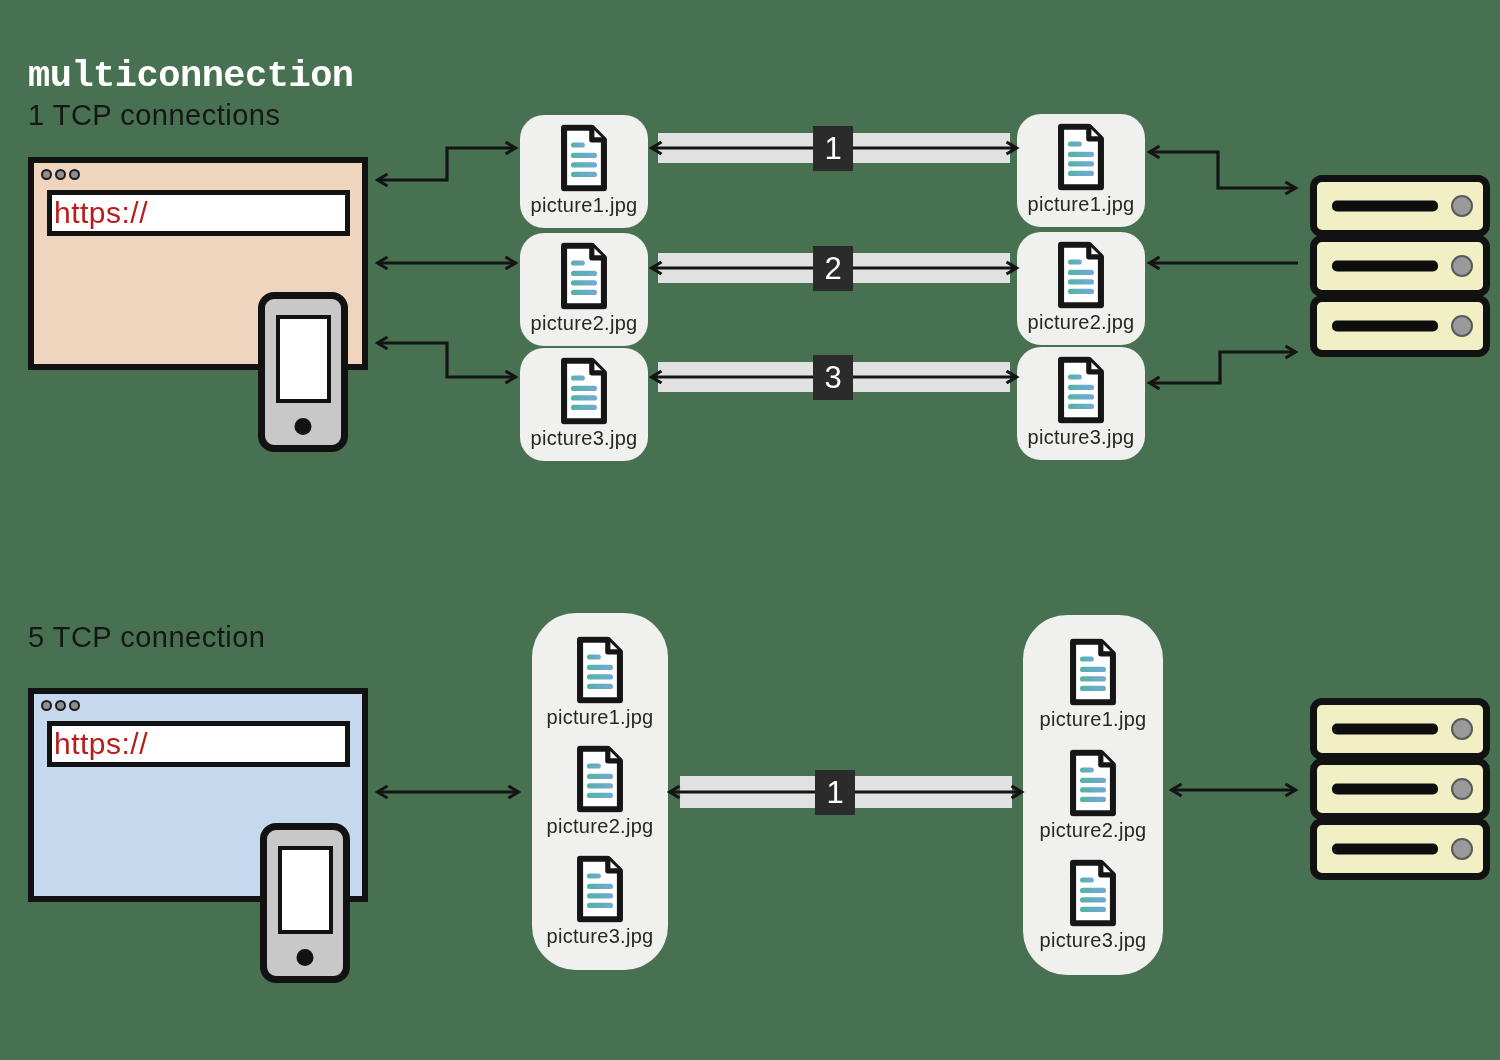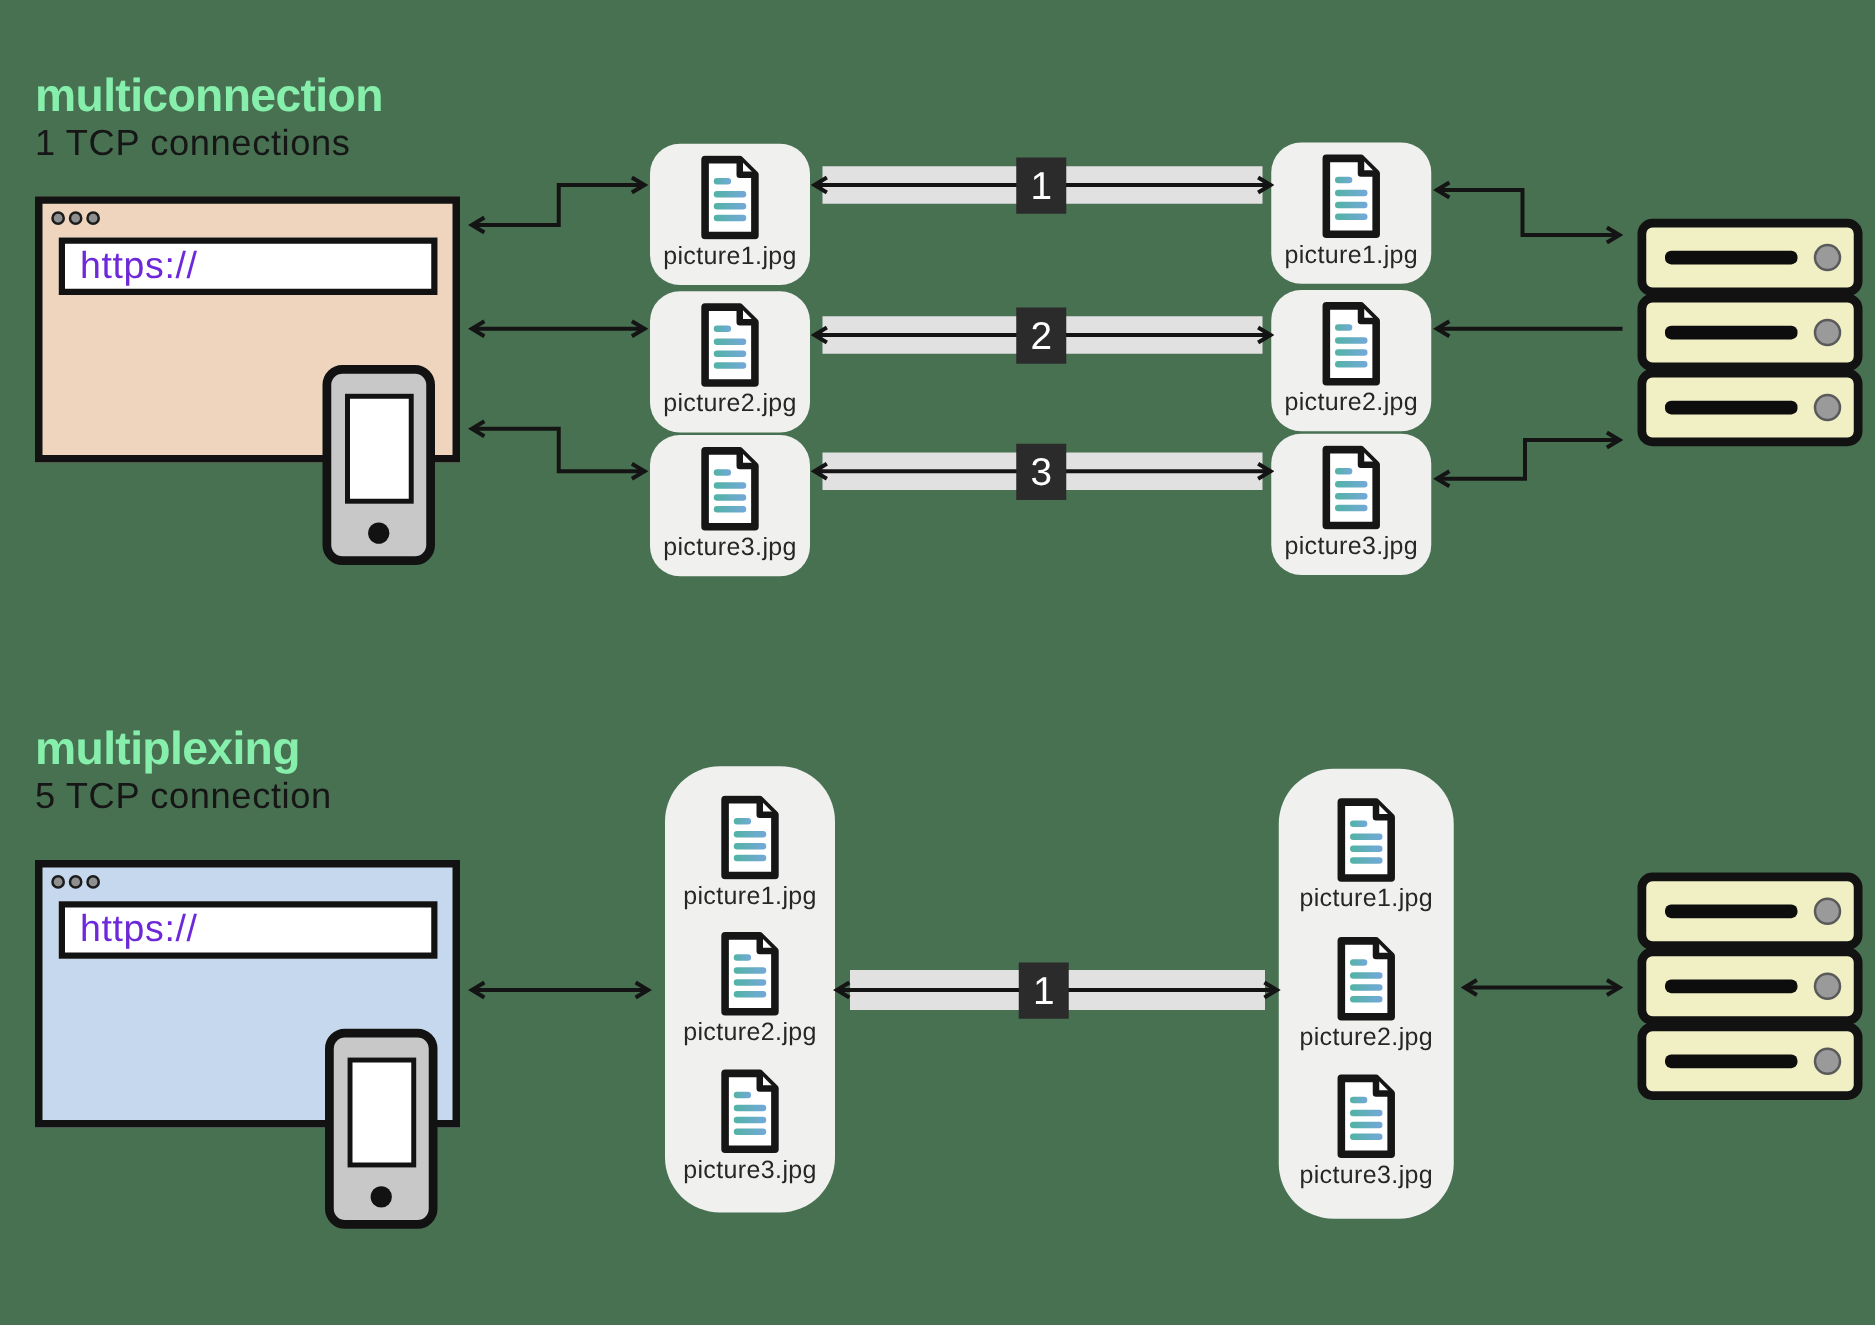--- a/index.html
+++ b/index.html
@@ -5,32 +5,32 @@
   html,body{margin:0;padding:0;}
   body{
     background:#487152;
     font-family:"Liberation Sans","DejaVu Sans",sans-serif;
     -webkit-font-smoothing:antialiased;
   }
   .canvas{position:relative;width:1500px;height:1060px;overflow:hidden;}
   .abs{position:absolute;}
 
   
-  .sec-title{font-weight:800;font-size:37px;color:#86efac;letter-spacing:-0.5px;line-height:1;}
+  .sec-title{font-weight:800;font-size:37px;color:#ffffff;letter-spacing:-0.5px;line-height:1;font-family:Liberation Mono, monospace;}
   .sec-sub{font-weight:400;font-size:29px;color:#161616;letter-spacing:0.5px;line-height:1;}
 
   
   .browser{box-sizing:border-box;border:6px solid #121212;width:340px;height:213px;}
   .browser.peach{background:#efd5bd;}
   .browser.blue{background:#c6d8ee;}
   .win-dots{position:absolute;left:7px;top:6px;display:flex;gap:3px;}
   .win-dot{width:11px;height:11px;border-radius:50%;background:#8f8f8f;border:2px solid #1c1c1c;box-sizing:border-box;}
   .addr{position:absolute;left:13px;top:27px;width:303px;height:46px;background:#ffffff;
         border:5px solid #121212;box-sizing:border-box;display:flex;align-items:center;}
-  .addr span{font-size:30px;color:#6d28d9;padding-left:12px;letter-spacing:0.5px;}
+  .addr span{font-size:30px;color:#b91c1c;padding-left:2px;letter-spacing:0.5px;}
 
   
   .phone{box-sizing:border-box;width:90px;height:160px;background:#c8c8c8;border:7px solid #121212;border-radius:16px;}
   .phone-screen{position:absolute;left:11px;top:16px;width:55px;height:88px;background:#ffffff;border:4px solid #121212;box-sizing:border-box;}
   .phone-home{position:absolute;left:50%;bottom:10px;transform:translateX(-50%);width:17px;height:17px;border-radius:50%;background:#121212;}
 
   
   .card{box-sizing:border-box;width:128px;height:113px;border-radius:24px;background:#f0f0ee;
         display:flex;flex-direction:column;align-items:center;padding-top:9px;}
   .bigcard{box-sizing:border-box;background:#f0f0ee;border-radius:44px;
@@ -151,21 +151,20 @@
     <div class="srv-unit">
         <div class="srv-bar"></div>
         <div class="srv-led"></div>
       </div>
     <div class="srv-unit">
         <div class="srv-bar"></div>
         <div class="srv-led"></div>
       </div>
   </div>
 
-  <div class="abs sec-title" style="left:28px;top:580px;">multiplexing</div>
   <div class="abs sec-sub" style="left:28px;top:623px;">5 TCP connection</div>
 
   <div class="abs browser blue" style="left:28px;top:688px;height:214px;">
     <div class="win-dots">
       <div class="win-dot"></div>
       <div class="win-dot"></div>
       <div class="win-dot"></div>
     </div>
     <div class="addr">
       <span>https://</span>

